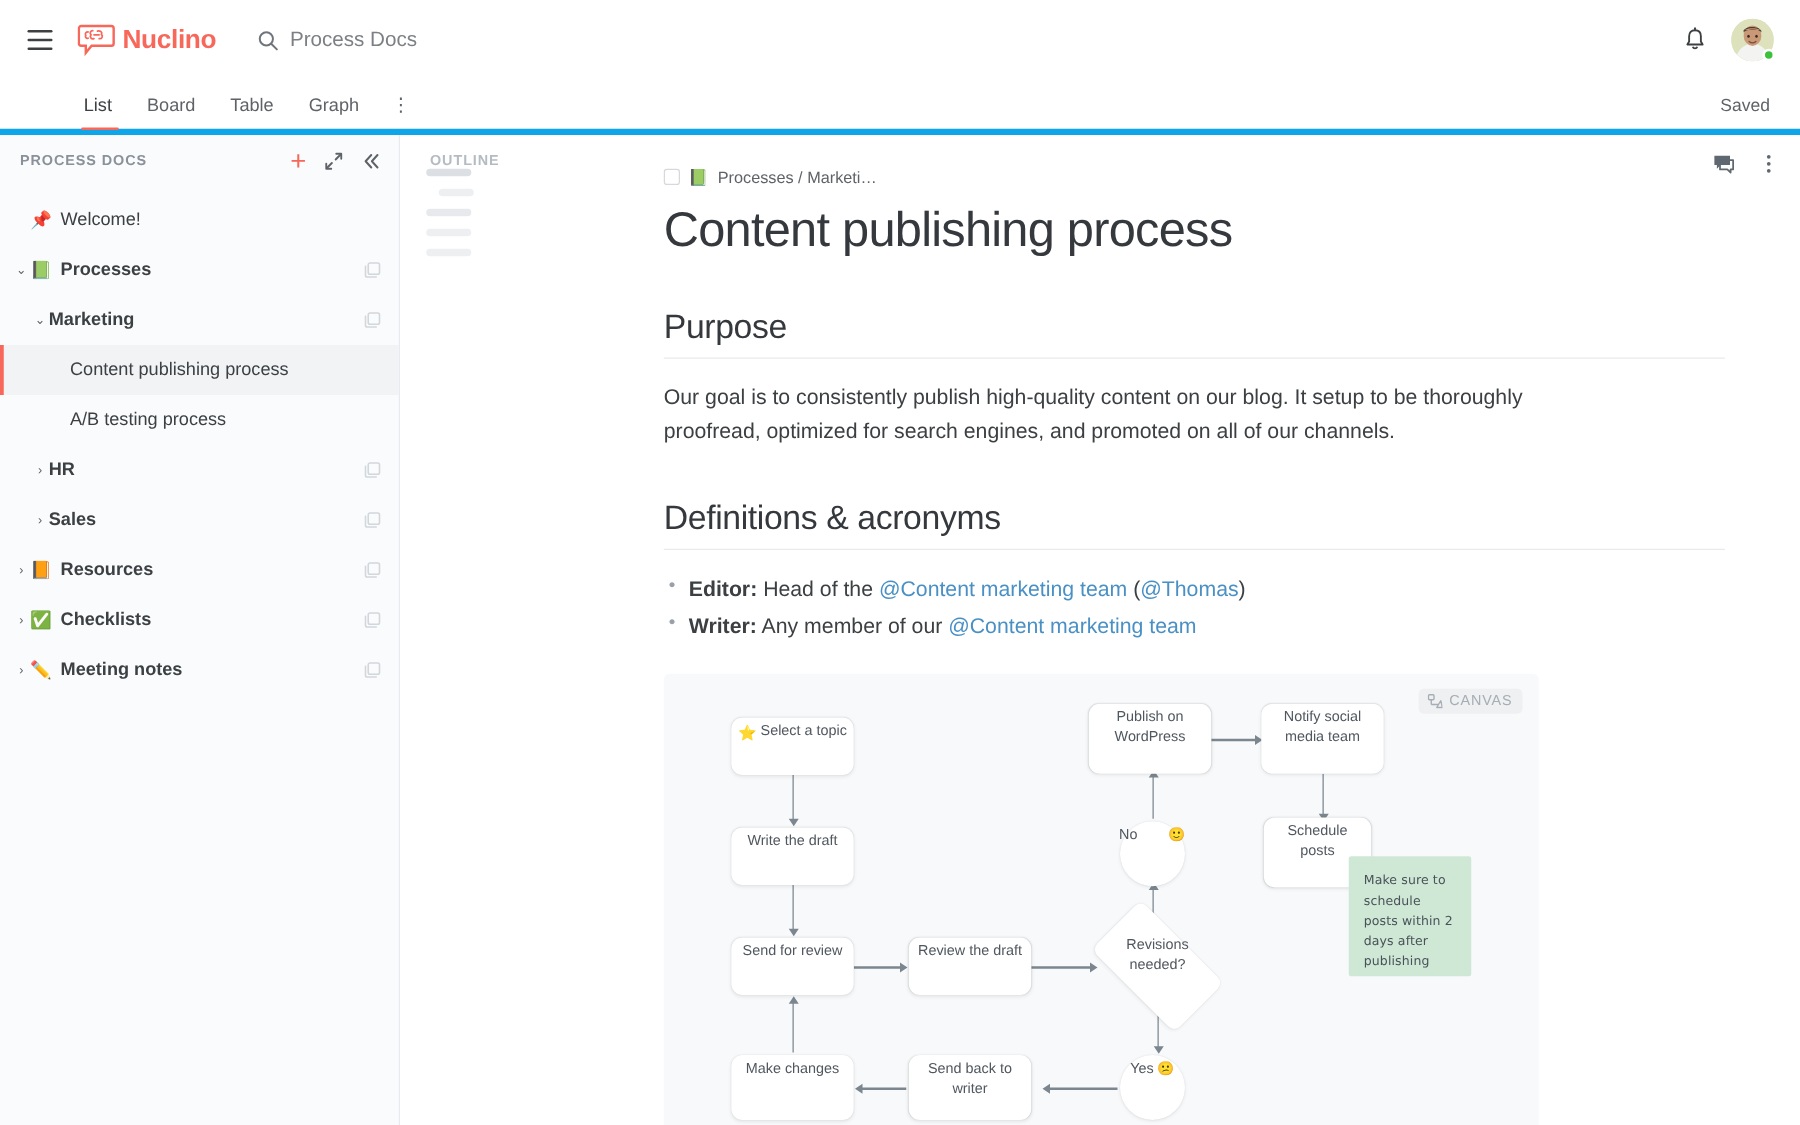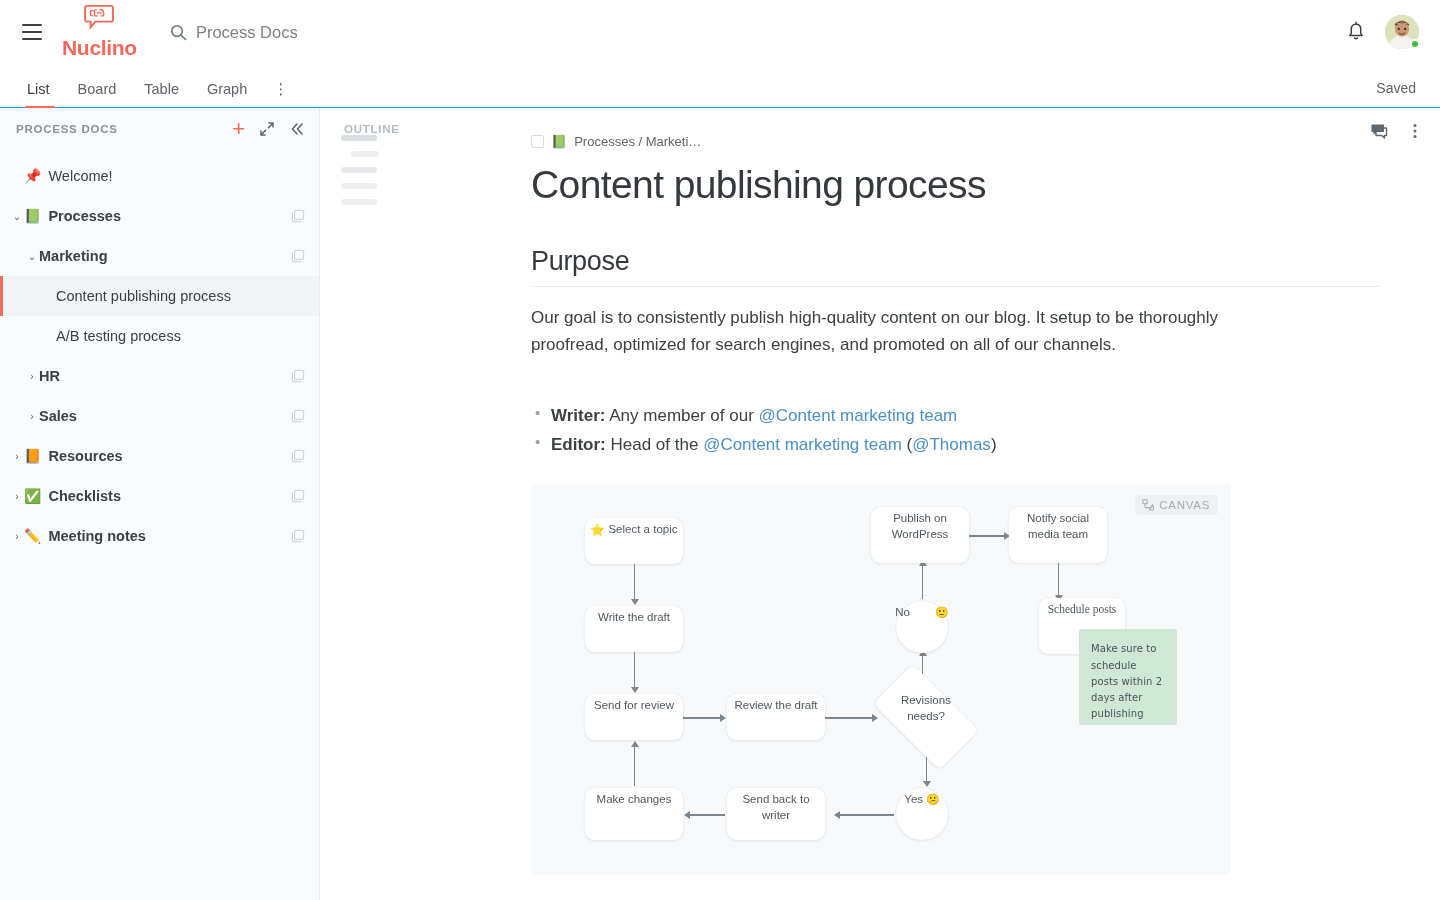--- a/index.html
+++ b/index.html
@@ -17,21 +17,21 @@
     background: #fff;
     display: flex; align-items: center;
   }
   .hamburger {
     width: 20px; height: 16px; margin-left: 22px; margin-right: 20px;
     display: flex; flex-direction: column; justify-content: space-between;
     cursor: pointer;
   }
   .hamburger span { display: block; height: 2px; width: 20px; background: #3c4043; border-radius: 1px; }
 
-  .logo { display: flex; align-items: center; gap: 6px; cursor: pointer; flex-direction: column; }
+  .logo { display: flex; align-items: center; gap: 6px; cursor: pointer; }
   .logo-mark { width: 30px; height: 26px; }
   .logo-text {
     font-size: 21px; font-weight: bold; color: #f7685b; letter-spacing: -0.3px;
   }
 
   .searchbox { display: flex; align-items: center; gap: 9px; margin-left: 33px; cursor: text; }
   .search-ico { width: 17px; height: 17px; }
   .search-text { font-size: 16.5px; color: #7c8084; }
 
   .top-right { margin-left: auto; display: flex; align-items: center; gap: 18px; padding-right: 21px; }
@@ -44,21 +44,22 @@
   .online-dot {
     position: absolute; right: -1px; bottom: 0px;
     width: 10px; height: 10px; border-radius: 50%;
     background: #3cc13b; border: 2px solid #fff;
   }
 
   
   .tabbar {
     position: absolute; top: 64px; left: 0; width: 1440px; height: 44px;
     display: flex; align-items: flex-end;
-    border-bottom: 1px solid #0ea5e9;
+    border-bottom: 5px solid #0ea5e9;
+    padding-left: 40px;
   }
   .tabs { display: flex; align-items: flex-end; height: 44px; padding-left: 22px; gap: 0; }
   .tab {
     font-size: 14.5px; color: #5f6368; padding: 0 14px 11px 14px;
     cursor: pointer; position: relative; line-height: 1;
   }
   .tab:first-child { padding-left: 5px; }
   .tab.active { color: #3c4043; }
   .tab.active::after {
     content: ""; position: absolute; left: 3px; right: 9px; bottom: -1px;
@@ -385,26 +386,27 @@
       <span class="bc-text">Processes / Marketi…</span>
     </div>
 
     <h1 class="doc-title">Content publishing process</h1>
 
     <h2 class="sec">Purpose</h2>
     <p class="para">Our goal is to consistently publish high-quality content on our blog. It setup to be thoroughly proofread, optimized for search engines, and promoted on all of our channels.</p>
 
     <div class="gap"></div>
 
+    <h2 class="sec">Definitions &amp; acronyms</h2>
     <ul class="defs">
       <li>
-        <b>Writer:</b><span> Any member of our </span><span class="mention">@Content marketing team</span>
+        <b>Editor:</b><span> Head of the </span><span class="mention">@Content marketing team</span><span> (</span><span class="mention">@Thomas</span><span>)</span>
       </li>
       <li>
-        <b>Editor:</b><span> Head of the </span><span class="mention">@Content marketing team</span><span> (</span><span class="mention">@Thomas</span><span>)</span>
+        <b>Writer:</b><span> Any member of our </span><span class="mention">@Content marketing team</span>
       </li>
     </ul>
 
     <div class="canvas">
       <div class="canvas-badge">
         <svg class="badge-ico" viewBox="0 0 12 12">
           <rect x="0.8" y="0.8" width="4.4" height="4" rx="0.8" fill="none" stroke="#a7adb4" stroke-width="1.1"></rect>
           <path d="M7.4 11 L10.6 5.6 L12 11 Z" fill="none" stroke="#a7adb4" stroke-width="1.1" stroke-linejoin="round"></path>
           <line x1="3" y1="4.8" x2="3" y2="8.6" stroke="#a7adb4" stroke-width="1.1"></line>
           <line x1="3" y1="8.6" x2="8.6" y2="8.6" stroke="#a7adb4" stroke-width="1.1"></line>
@@ -447,21 +449,21 @@
             <span>Write the draft</span>
           </div>
           <div class="node" style="left: 54px; top: 211px; width: 98px; height: 46px;">
             <span>Send for review</span>
           </div>
           <div class="node" style="left: 196px; top: 211px; width: 98px; height: 46px;">
             <span>Review the draft</span>
           </div>
           <div class="node diamond" style="left: 348px; top: 206px; width: 94px; height: 56px;">
             <div class="diamond-shape"></div>
-            <div class="diamond-label">Revisions needs?</div>
+            <div class="diamond-label">Revisions needed?</div>
           </div>
           <div class="node circle" style="left: 365px; top: 305px; width: 52px; height: 52px;">
             <span>Yes</span>
             <span class="emo">😕</span>
           </div>
           <div class="node circle" style="left: 365px; top: 118px; width: 52px; height: 52px; gap: 22px;">
             <span>No</span>
             <span class="emo">🙂</span>
           </div>
           <div class="node" style="left: 196px; top: 305px; width: 98px; height: 52px;">
@@ -469,21 +471,21 @@
           </div>
           <div class="node" style="left: 54px; top: 305px; width: 98px; height: 52px;">
             <span>Make changes</span>
           </div>
           <div class="node" style="left: 340px; top: 24px; width: 98px; height: 56px;">
             <span>Publish on WordPress</span>
           </div>
           <div class="node" style="left: 478px; top: 24px; width: 98px; height: 56px;">
             <span>Notify social media team</span>
           </div>
-          <div class="node" style="left: 508px; top: 115px; width: 86px; height: 56px; font-family: Liberation Serif, serif;">
+          <div class="node" style="left: 480px; top: 115px; width: 86px; height: 56px;">
             <span>Schedule posts</span>
           </div>
         </div>
 
       <div class="sticky" style="left:548px; top:146px; width:98px; height:96px;">Make sure to schedule posts within 2 days after publishing</div>
     </div>
   </div>
 </div>
 
 </body></html>

